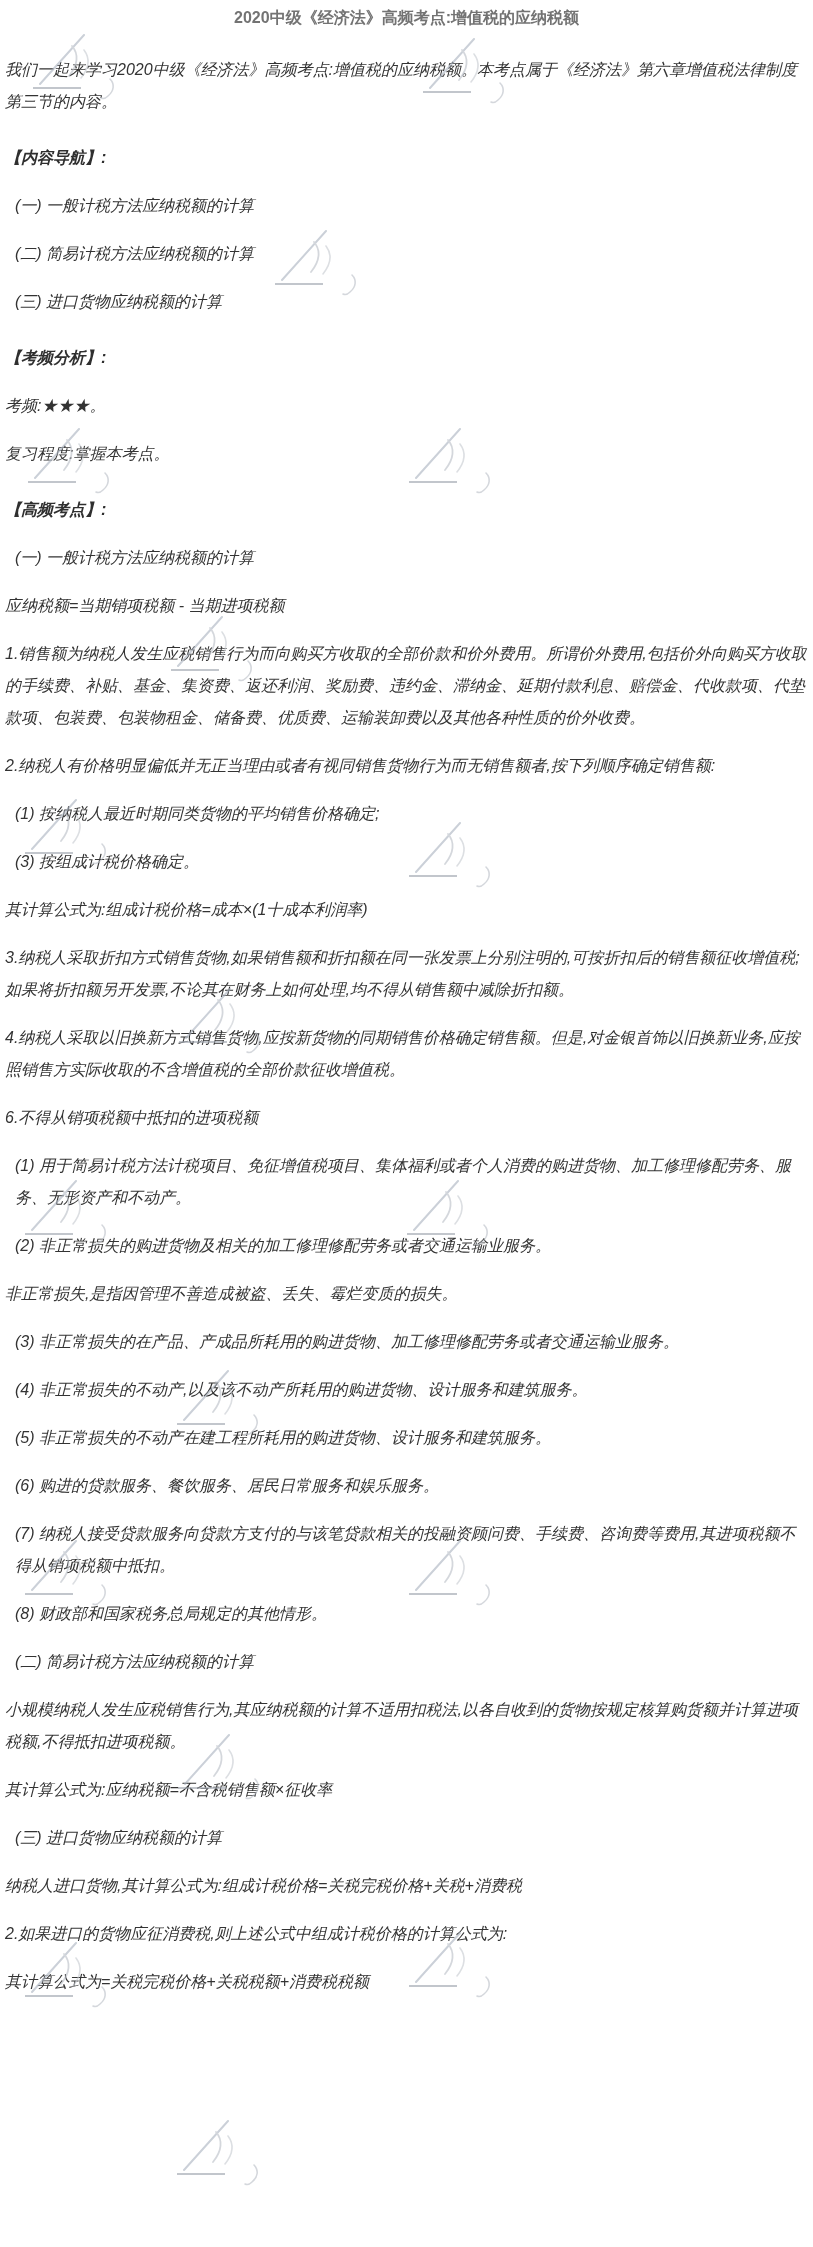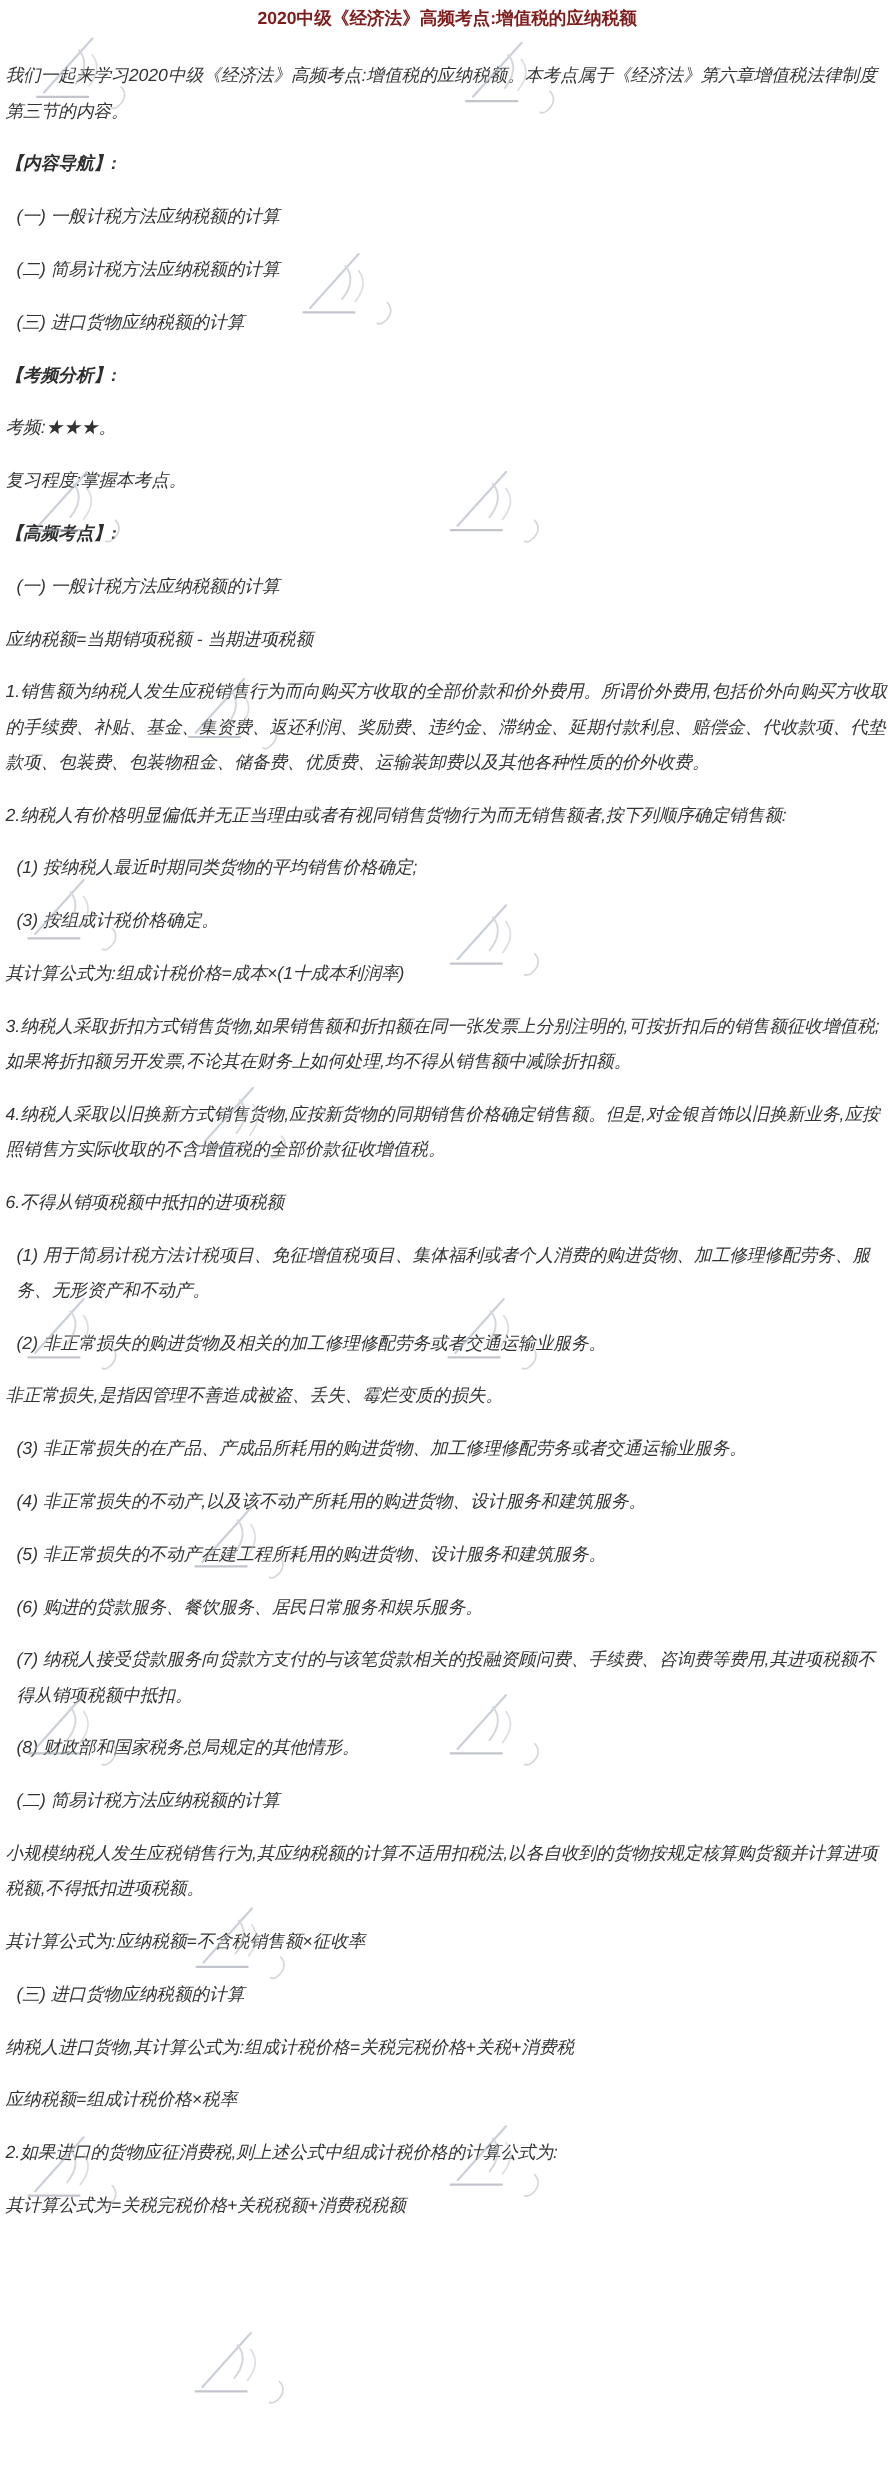--- a/index.html
+++ b/index.html
@@ -12,26 +12,26 @@
     font-family:"Liberation Sans", sans-serif;
     font-size:16px;
     line-height:32px;
     color:#333333;
     overflow:hidden;
   }
   h1.title{
     font-size:16px;
     line-height:16px;
     font-weight:bold;
-    color:#7f1d1d;
+    color:#737373;
     text-align:center;
     margin:10px 0 28px 0;
   }
   p{margin:16px 0;font-style:italic;}
-  p.head{font-weight:bold;color:#2f2f2f;}
+  p.head{font-weight:bold;color:#2f2f2f;margin-top:24px;}
   p.indent{padding-left:10px;}
   .wm{
     position:absolute;
     opacity:.6;
     pointer-events:none;
   }
 </style>
 </head>
 <body>
 
@@ -65,21 +65,20 @@
   <p class="indent">(4) 非正常损失的不动产,以及该不动产所耗用的购进货物、设计服务和建筑服务。</p>
   <p class="indent">(5) 非正常损失的不动产在建工程所耗用的购进货物、设计服务和建筑服务。</p>
   <p class="indent">(6) 购进的贷款服务、餐饮服务、居民日常服务和娱乐服务。</p>
   <p class="indent">(7) 纳税人接受贷款服务向贷款方支付的与该笔贷款相关的投融资顾问费、手续费、咨询费等费用,其进项税额不得从销项税额中抵扣。</p>
   <p class="indent">(8) 财政部和国家税务总局规定的其他情形。</p>
   <p class="indent">(二) 简易计税方法应纳税额的计算</p>
   <p class="para">小规模纳税人发生应税销售行为,其应纳税额的计算不适用扣税法,以各自收到的货物按规定核算购货额并计算进项税额,不得抵扣进项税额。</p>
   <p class="para">其计算公式为:应纳税额=不含税销售额×征收率</p>
   <p class="indent">(三) 进口货物应纳税额的计算</p>
   <p class="para">纳税人进口货物,其计算公式为:组成计税价格=关税完税价格+关税+消费税</p>
-  <p class="para">应纳税额=组成计税价格×税率</p>
   <p class="para">2.如果进口的货物应征消费税,则上述公式中组成计税价格的计算公式为:</p>
   <p class="para">其计算公式为=关税完税价格+关税税额+消费税税额</p>
 
 <svg width="95" height="72" viewBox="0 0 95 72" xmlns="http://www.w3.org/2000/svg" class="wm" style="left: 30px; top: 30px;">
     <path d="M10 54 L54 5" stroke="#a9b2bf" stroke-width="2" fill="none" stroke-linecap="round"></path>
     <path d="M42 16 C49 24 48 35 39 46" stroke="#b9bec6" stroke-width="1.8" fill="none" stroke-linecap="round"></path>
     <path d="M54 20 C60 28 59 38 51 48" stroke="#c6cad0" stroke-width="1.6" fill="none" stroke-linecap="round"></path>
     <path d="M3 58 L51 58" stroke="#9ba1ab" stroke-width="2" fill="none"></path>
     <path d="M80 49 C85 54 84 61 78 66 C76 68 73 69 71 68" stroke="#b9bec6" stroke-width="1.6" fill="none" stroke-linecap="round"></path>
   </svg>

